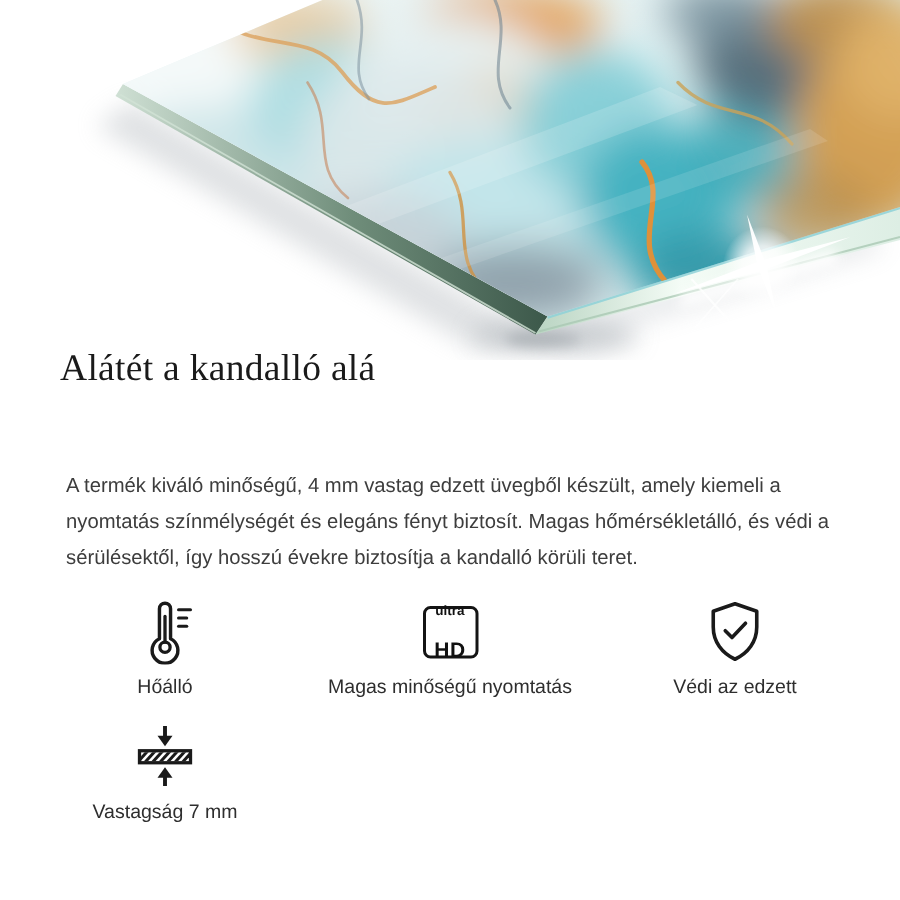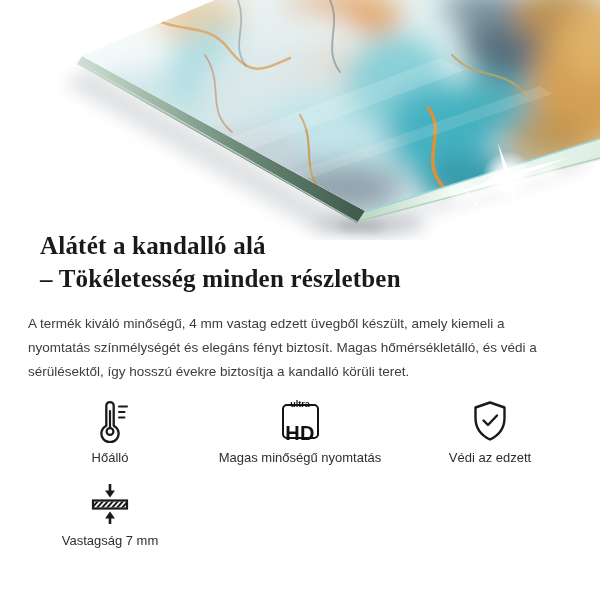--- a/index.html
+++ b/index.html
@@ -1,34 +1,34 @@
 <!DOCTYPE html>
 <html><head>
 <meta charset="utf-8">
 <style>
   html,body{margin:0;padding:0;background:#ffffff;}
   .canvas{position:relative;width:600px;height:600px;background:#ffffff;overflow:hidden;
           font-family:"Liberation Sans",sans-serif;}
   .hero{position:absolute;left:0;top:0;width:600px;height:240px;}
   .page-title{position:absolute;left:40px;top:229px;margin:0;
-              font-family:"Liberation Serif",serif;font-weight:700;
+              font-family:"Liberation Serif",serif;font-weight:400;
               font-size:25px;line-height:33px;color:#1a1a1a;letter-spacing:.2px;}
-  .desc{position:absolute;left:28px;top:312px;width:532px;margin:0;
+  .desc{position:absolute;left:44px;top:312px;width:532px;margin:0;
         font-size:13.5px;line-height:24px;color:#3d3d3d;}
   .features{position:absolute;left:15px;top:398px;width:570px;
             display:grid;grid-template-columns:repeat(3,1fr);row-gap:16px;}
   .feature{display:flex;flex-direction:column;align-items:center;}
   .icon-box{height:46px;display:flex;align-items:center;justify-content:center;}
   .flabel{margin-top:6px;font-size:13px;color:#2e2e2e;text-align:center;}
   .icon-stroke{stroke:#1a1a1a;fill:none;stroke-linecap:round;stroke-linejoin:round;}
   .uhd{width:33px;height:31px;border:2.6px solid #141414;border-radius:5px;
        display:flex;flex-direction:column;align-items:center;justify-content:center;
        line-height:1;color:#111;}
   .uhd .t{font-size:9px;font-weight:700;}
-  .uhd .b{font-size:20px;font-weight:800;letter-spacing:.4px;margin-top:14px;}
+  .uhd .b{font-size:14px;font-weight:800;letter-spacing:.4px;margin-top:14px;}
 </style>
 </head>
 <body>
 
 <div class="canvas">
 
   <div class="hero">
     <svg width="600" height="240" viewBox="0 0 600 240">
       <defs>
         <clipPath id="glassClip">
@@ -126,21 +126,20 @@
         <polygon points="498,143 511,177 518,211 505,177" fill="#ffffff" opacity="0.95"></polygon>
         <line x1="461" y1="186" x2="495" y2="224" stroke="#ffffff" stroke-width="1.3" opacity="0.8"></line>
         <line x1="492" y1="186" x2="462" y2="220" stroke="#ffffff" stroke-width="1.1" opacity="0.7"></line>
         <circle cx="508" cy="177" r="3.2" fill="#ffffff"></circle>
       </g>
     </svg>
   </div>
 
   <h1 class="page-title">
     <span>Alátét a kandalló alá</span><br>
-    <span>– Tökéletesség minden részletben</span>
   </h1>
 
   <p class="desc">A termék kiváló minőségű, 4 mm vastag edzett üvegből készült, amely kiemeli a nyomtatás színmélységét és elegáns fényt biztosít. Magas hőmérsékletálló, és védi a sérülésektől, így hosszú évekre biztosítja a kandalló körüli teret.</p>
 
   <div class="features">
 
     <div class="feature">
       <div class="icon-box">
         <svg width="44" height="44" viewBox="0 0 44 44">
           <path class="icon-stroke" stroke-width="2.3" d="M18.3 6.8 a3.7 3.7 0 0 1 7.4 0 V26.8 a8.6 8.6 0 1 1 -7.4 0 Z"></path>

